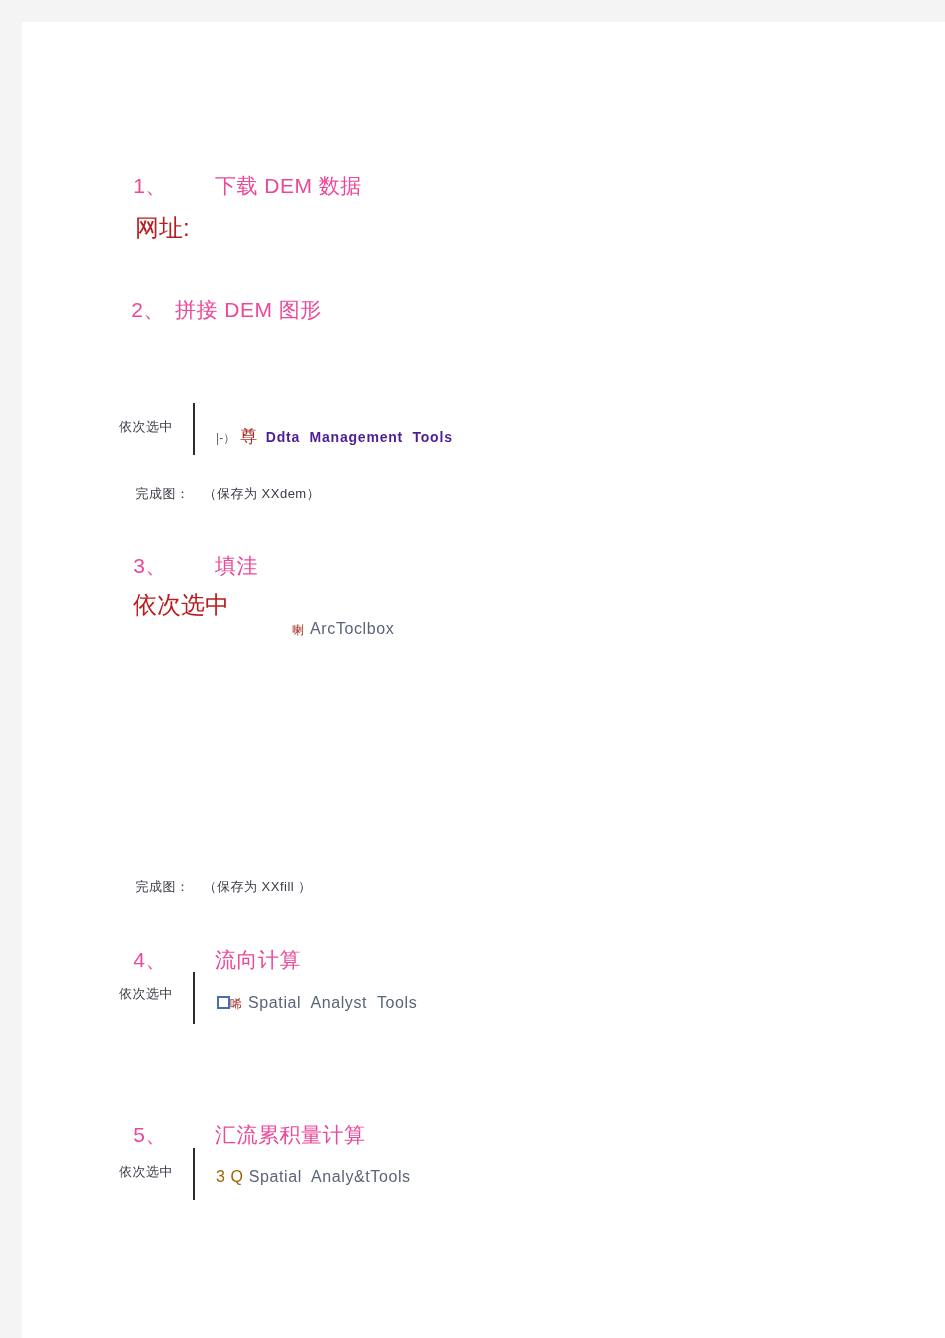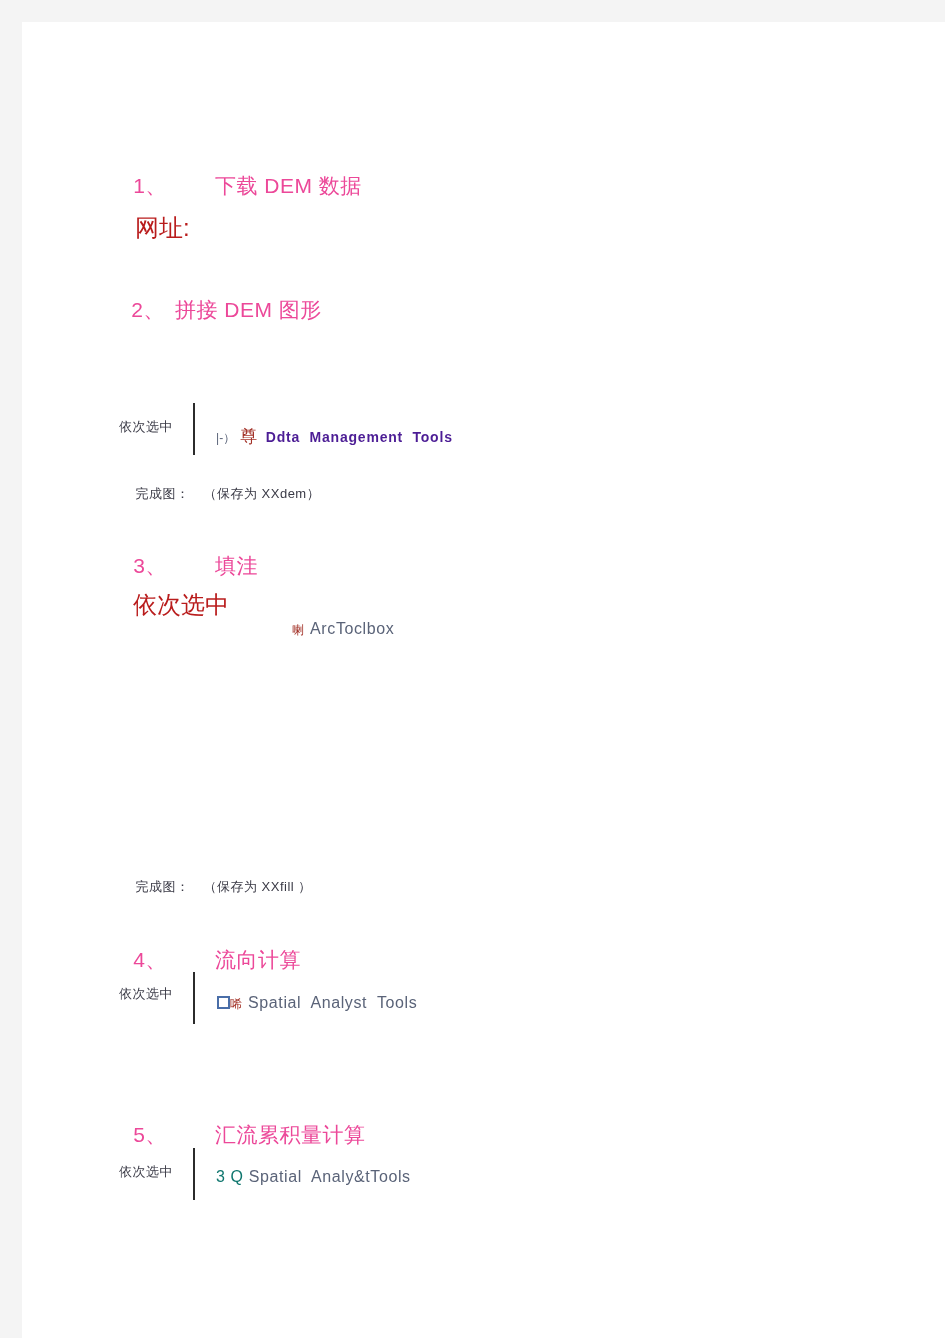--- a/index.html
+++ b/index.html
@@ -55,21 +55,21 @@
   .ui-bold {
     font-weight: bold;
     font-size: 14px;
     letter-spacing: 0.8px;
   }
   .c-navy   { color: #4c1d95; }
   .c-maroon { color: #6b2520; }
   .c-red    { color: #a33228; }
   .c-blue   { color: #4a6ea8; }
   .c-slate  { color: #5a6378; }
-  .c-grayblue { color: #0f766e; }
+  .c-grayblue { color: #a16207; }
 
   
   .vrule {
     position: absolute;
     width: 2px;
     background: #2b2b2b;
   }
   
   .sq-icon {
     display: inline-block;

